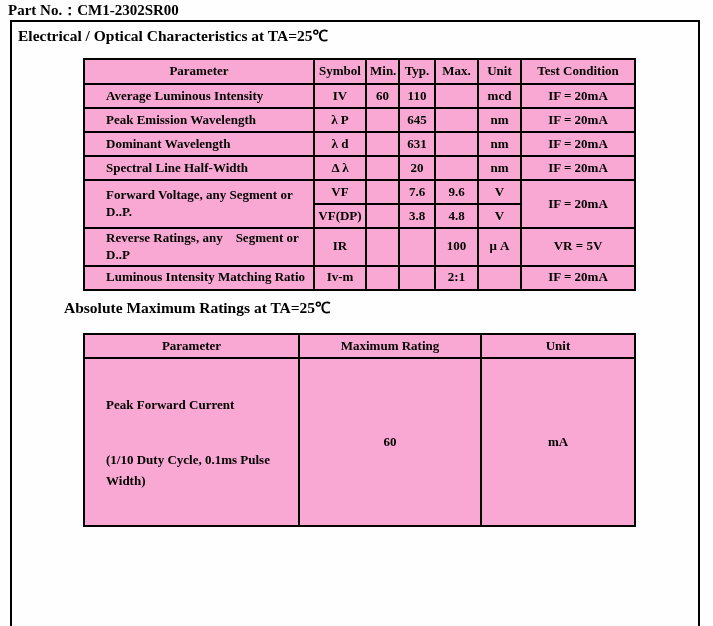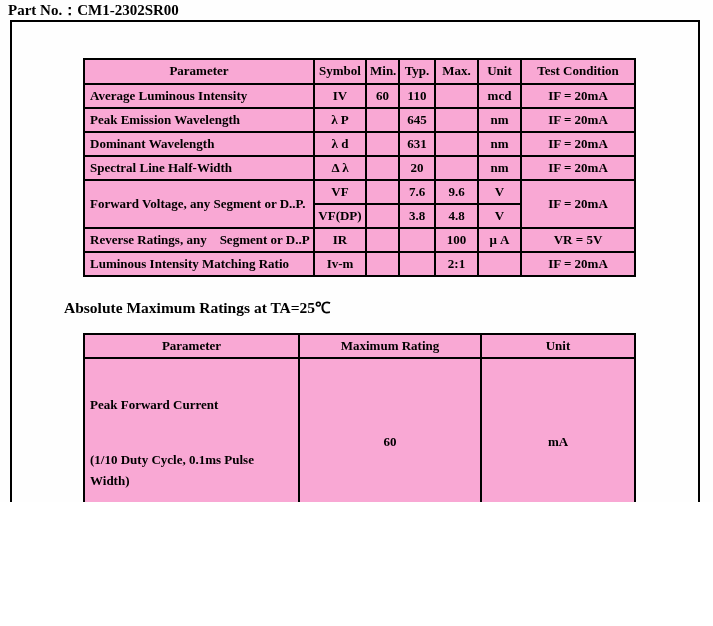--- a/index.html
+++ b/index.html
@@ -4,21 +4,21 @@
 <style>
   * { margin:0; padding:0; box-sizing:border-box; }
   html,body { background:#fff; }
   body {
     font-family:"Liberation Serif", serif;
     font-weight:bold;
     color:#000;
   }
   .page {
     position:relative;
-    width:713px; height:502px;
+    width:713px; height:626px;
     overflow:hidden;
     background:#fefefe;
   }
   .part-no {
     position:absolute; left:8px; top:1px;
     font-size:15px;
   }
   .outer-box {
     position:absolute; left:10px; top:20px;
     width:690px; height:640px;
@@ -41,36 +41,37 @@
     border:2px solid #000;
     font-size:13px;
     font-weight:bold;
     text-align:center;
     vertical-align:middle;
     padding:1px 3px;
     line-height:1.3;
     white-space:pre-wrap;
     overflow:hidden;
   }
-  .param { text-align:left; padding-left:5px; }
+  .param { text-align:left; padding-left:21px; }
   .line { display:block; line-height:21px; }
   .just  { text-align:justify; text-align-last:justify; }
   .t1 tr.hr { height:25px; }
   .t1 tr.dr { height:24px; }
   .r24 { height:24px; }
   .r47 { height:47px; } .r48 { height:48px; }
 </style>
 </head>
 <body>
 
 <div class="page">
 
   <div class="part-no">Part No.：CM1-2302SR00</div>
   <div class="outer-box"></div>
 
+  <div class="title title-electrical">Electrical / Optical Characteristics at TA=25℃</div>
 
   <table class="t1">
     <colgroup>
       <col style="width:230px">
         <col style="width:52px">
         <col style="width:33px">
       <col style="width:36px">
         <col style="width:43px">
         <col style="width:43px">
         <col style="width:114px">

